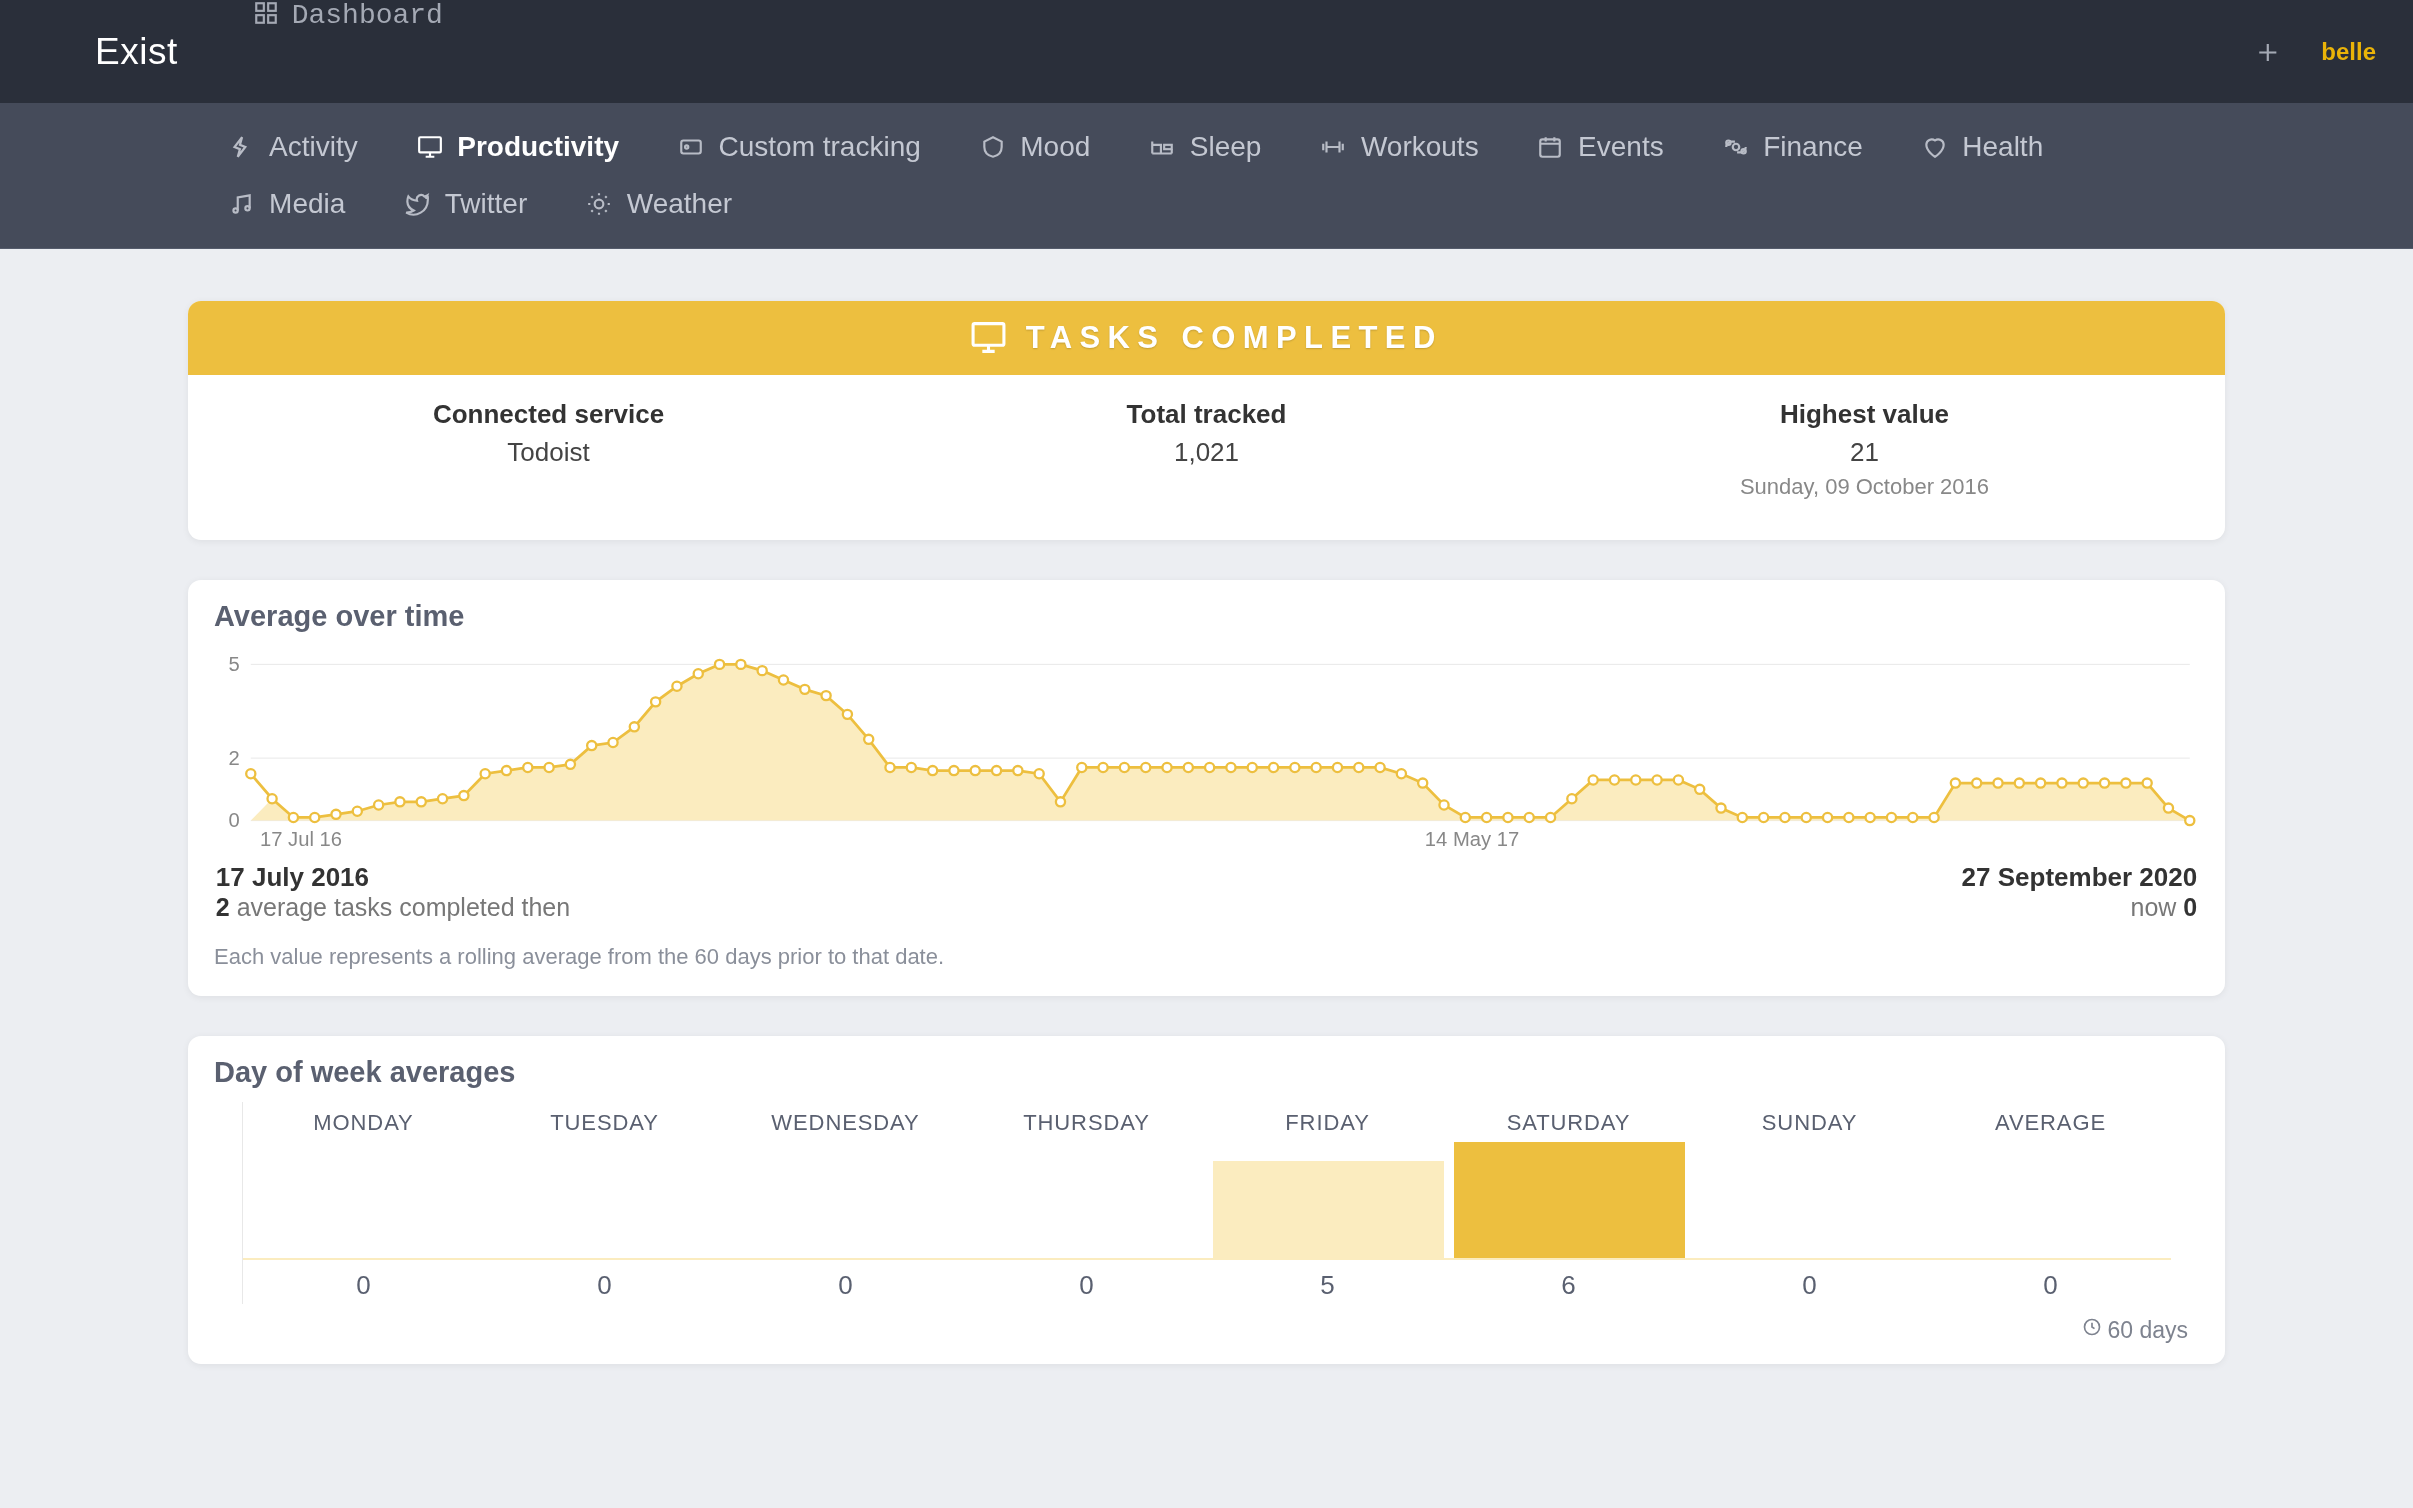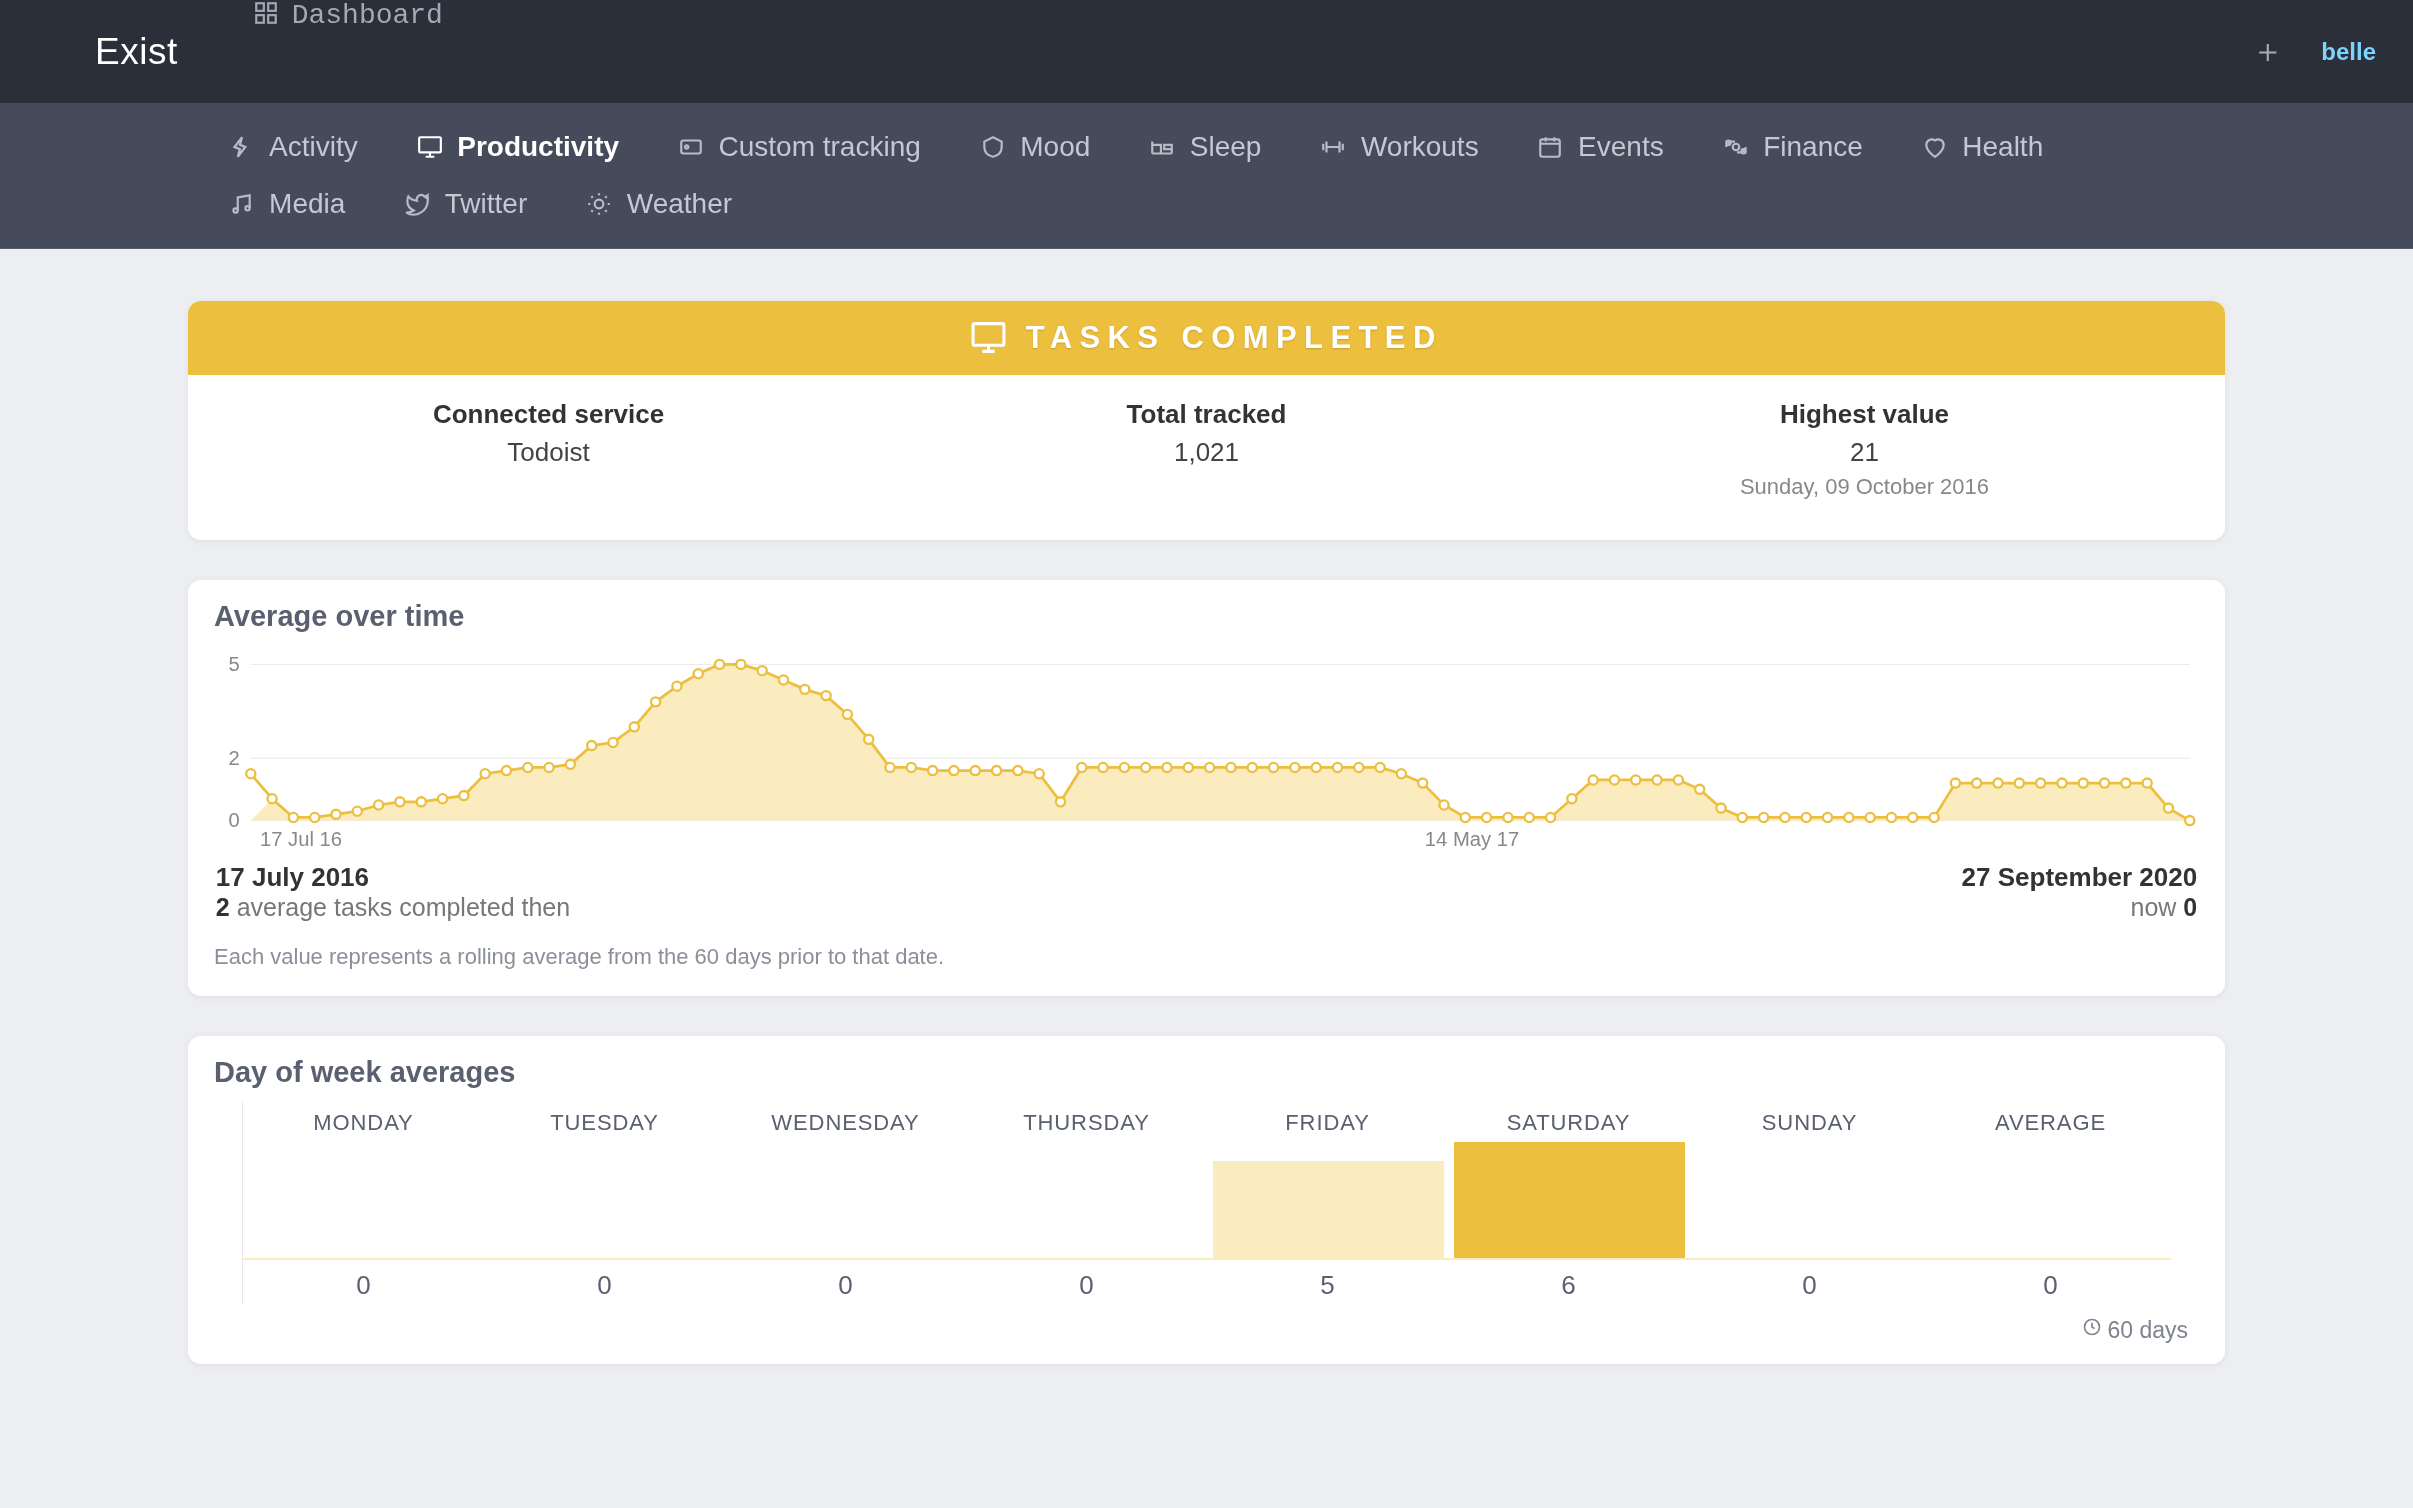--- a/index.html
+++ b/index.html
@@ -39,21 +39,21 @@
   }
   .topnav-item.active {
     background: #1f232c;
     color: #fff;
     font-weight: 700;
   }
   .topnav-item.active svg { stroke: #e3b33a; fill: none; }
   .topnav-item svg { stroke: #a4a9b4; fill: none; }
   .topbar-right { margin-left: auto; display: flex; align-items: center; gap: 37px; }
   .plus { color: #a4a9b4; font-size: 33px; font-weight: 300; cursor: pointer; }
-  .username { color: #7dd3fc; font-size: 24px; font-weight: 700; cursor: pointer; }
+  .username { color: #eab308; font-size: 24px; font-weight: 700; cursor: pointer; }
 
   
   .subnav {
     background: #454b5a;
     padding: 18.4px 221px;
     display: flex;
     flex-wrap: wrap;
     gap: 7.4px 44px;
     border-bottom: 1.8px solid #555c6c;
   }

